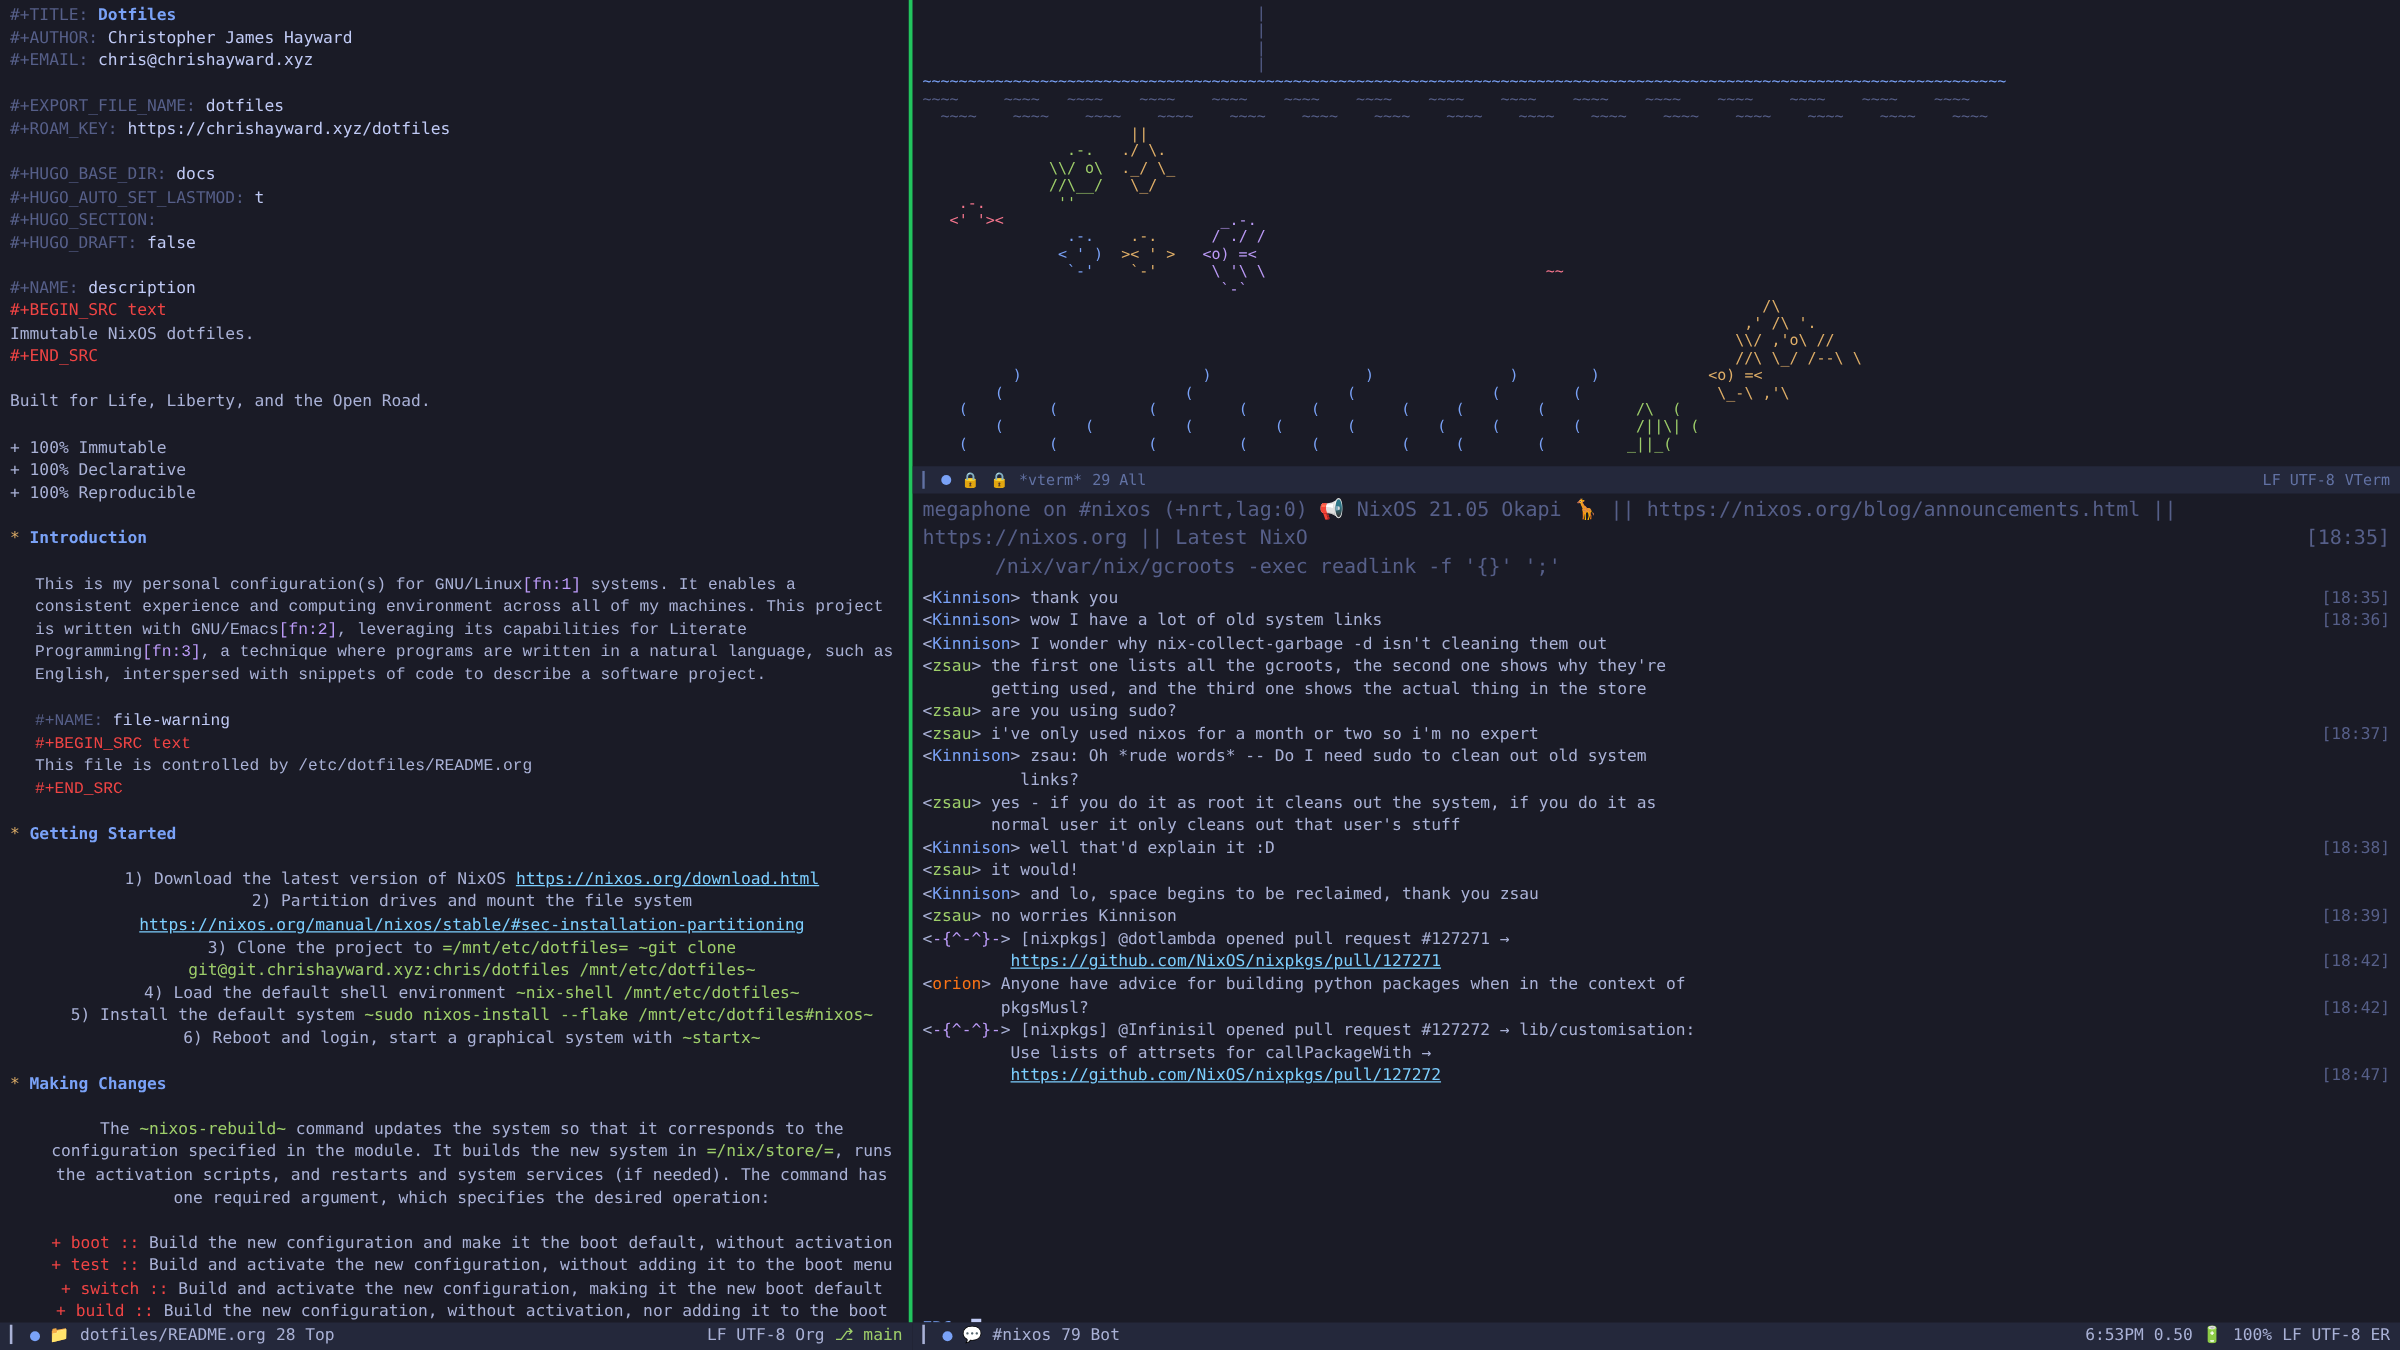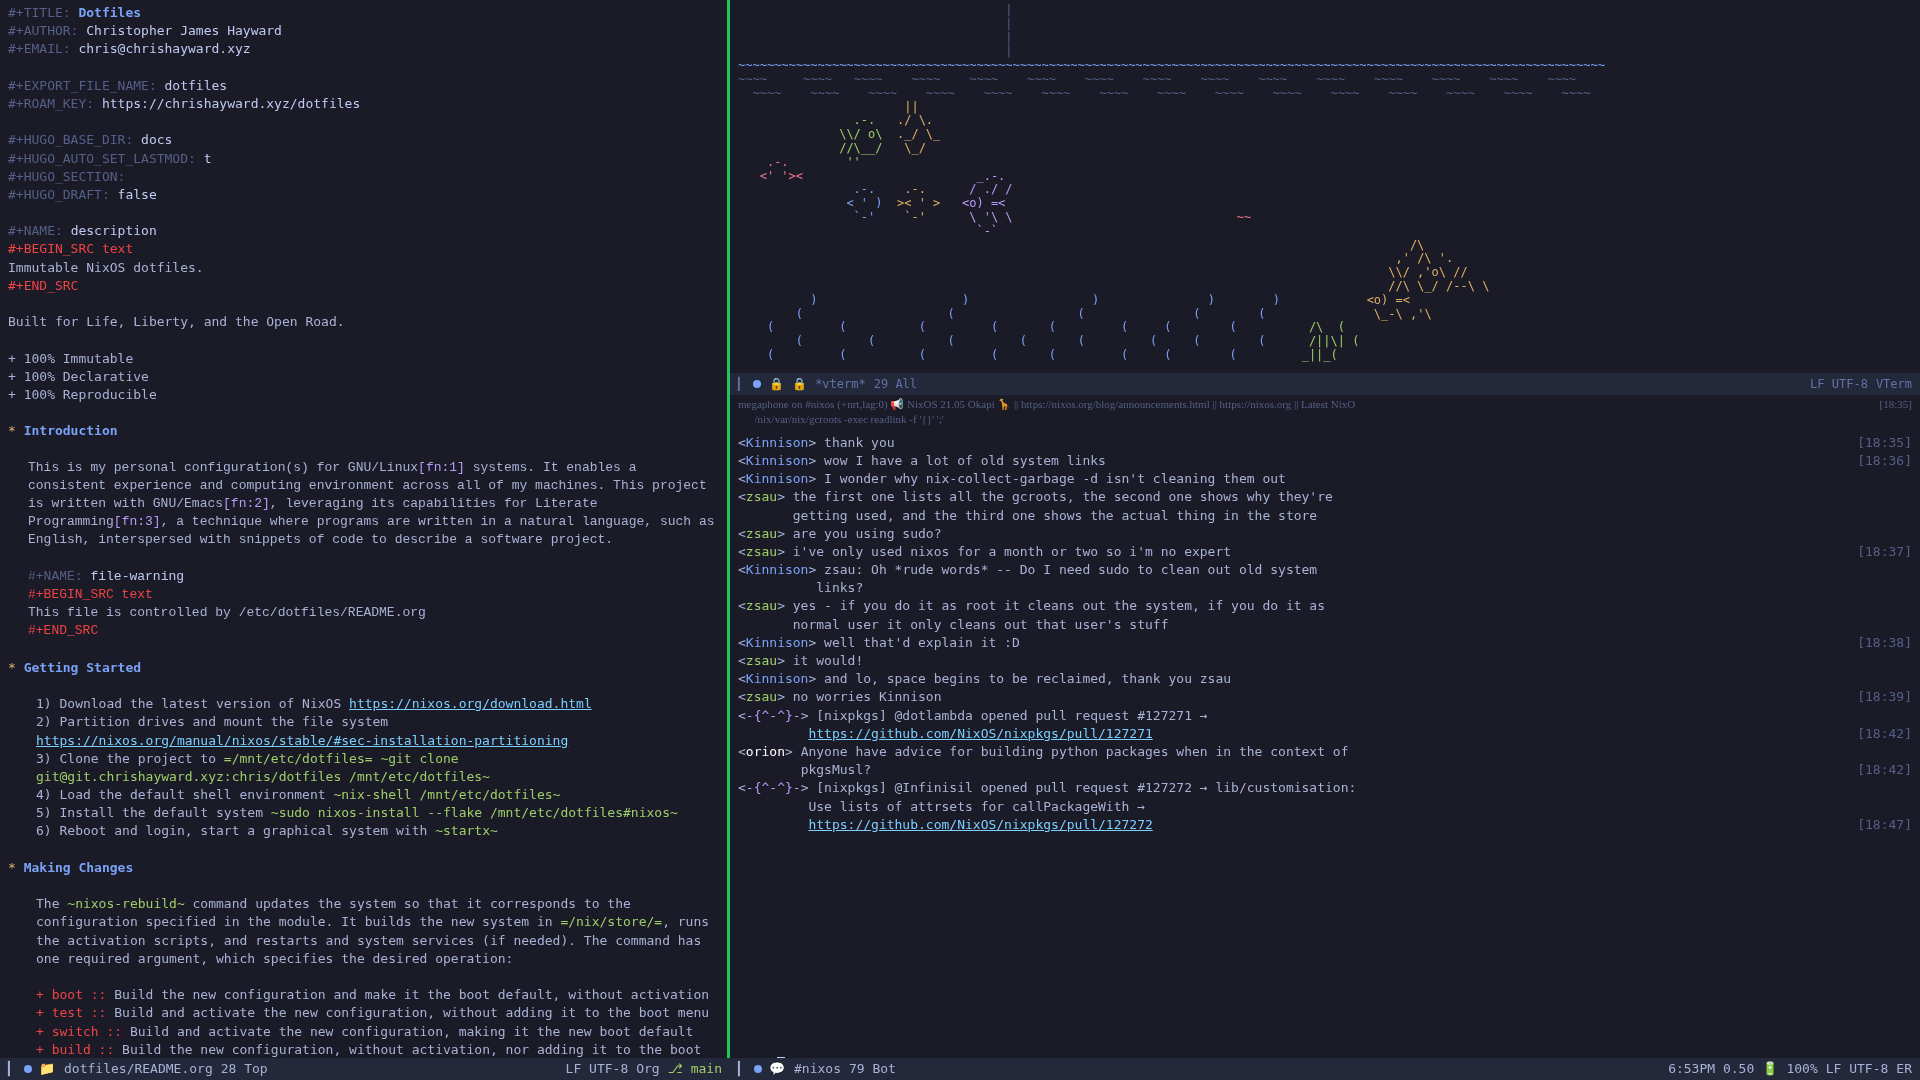--- a/index.html
+++ b/index.html
@@ -29,39 +29,39 @@
 .kw { color: #565f89; }
 .kw2 { color: #ef4444; }
 .val { color: #c0caf5; }
 .link { color: #7dcfff; text-decoration: underline; }
 .head { color: #7aa2f7; font-weight: bold; }
 .star { color: #e0af68; }
 .code { color: #9ece6a; }
 .fn { color: #bb9af7; }
 .nick-k { color: #7aa2f7; text-align: right; }
 .nick-z { color: #9ece6a; }
-.nick-o { color: #ffffff; }
+.nick-o { color: #f97316; }
 .nick-b { color: #bb9af7; }
 .time { color: #565f89; float: right; }
 .ascii { color: #565f89; white-space: pre; font-size: 12px; line-height: 1.15; }
 .ascii .c1 { color: #7aa2f7; }
 .ascii .c2 { color: #9ece6a; }
 .ascii .c3 { color: #e0af68; }
 .ascii .c4 { color: #f7768e; }
 .ascii .c5 { color: #bb9af7; }
 .chat-line { margin: 0; white-space: pre-wrap; }
 .doc-line { white-space: pre-wrap; }
 .indent { padding-left: 20px; font-family: Liberation Mono, monospace; }
-.indent2 { padding-left: 28px; }
+.indent2 { padding-left: 28px; text-align: center; }
 .circle { display: inline-block; width: 8px; height: 8px; border-radius: 50%; background: #7aa2f7; }
 .lock { color: #7aa2f7; }
 .branch { color: #9ece6a; }
 .erc-prompt { color: #7aa2f7; font-weight: bold; }
 .erc-cursor { background: #c0caf5; display: inline-block; width: 8px; height: 14px; vertical-align: middle; }
-.topic { color: #565f89; font-size: 11px; padding: 2px 8px; font-family: Liberation Serif, serif; }
+.topic { color: #565f89; font-size: 16px; padding: 2px 8px; }
 </style>
 </head>
 <body>
 
 <div class="pane-left">
 <div class="doc-line"><span class="kw">#+TITLE:</span> <span class="head">Dotfiles</span></div>
 <div class="doc-line"><span class="kw">#+AUTHOR:</span> <span class="val">Christopher James Hayward</span></div>
 <div class="doc-line"><span class="kw">#+EMAIL:</span> <span class="val">chris@chrishayward.xyz</span></div>
 <br>
 <div class="doc-line"><span class="kw">#+EXPORT_FILE_NAME:</span> <span class="val">dotfiles</span></div>

